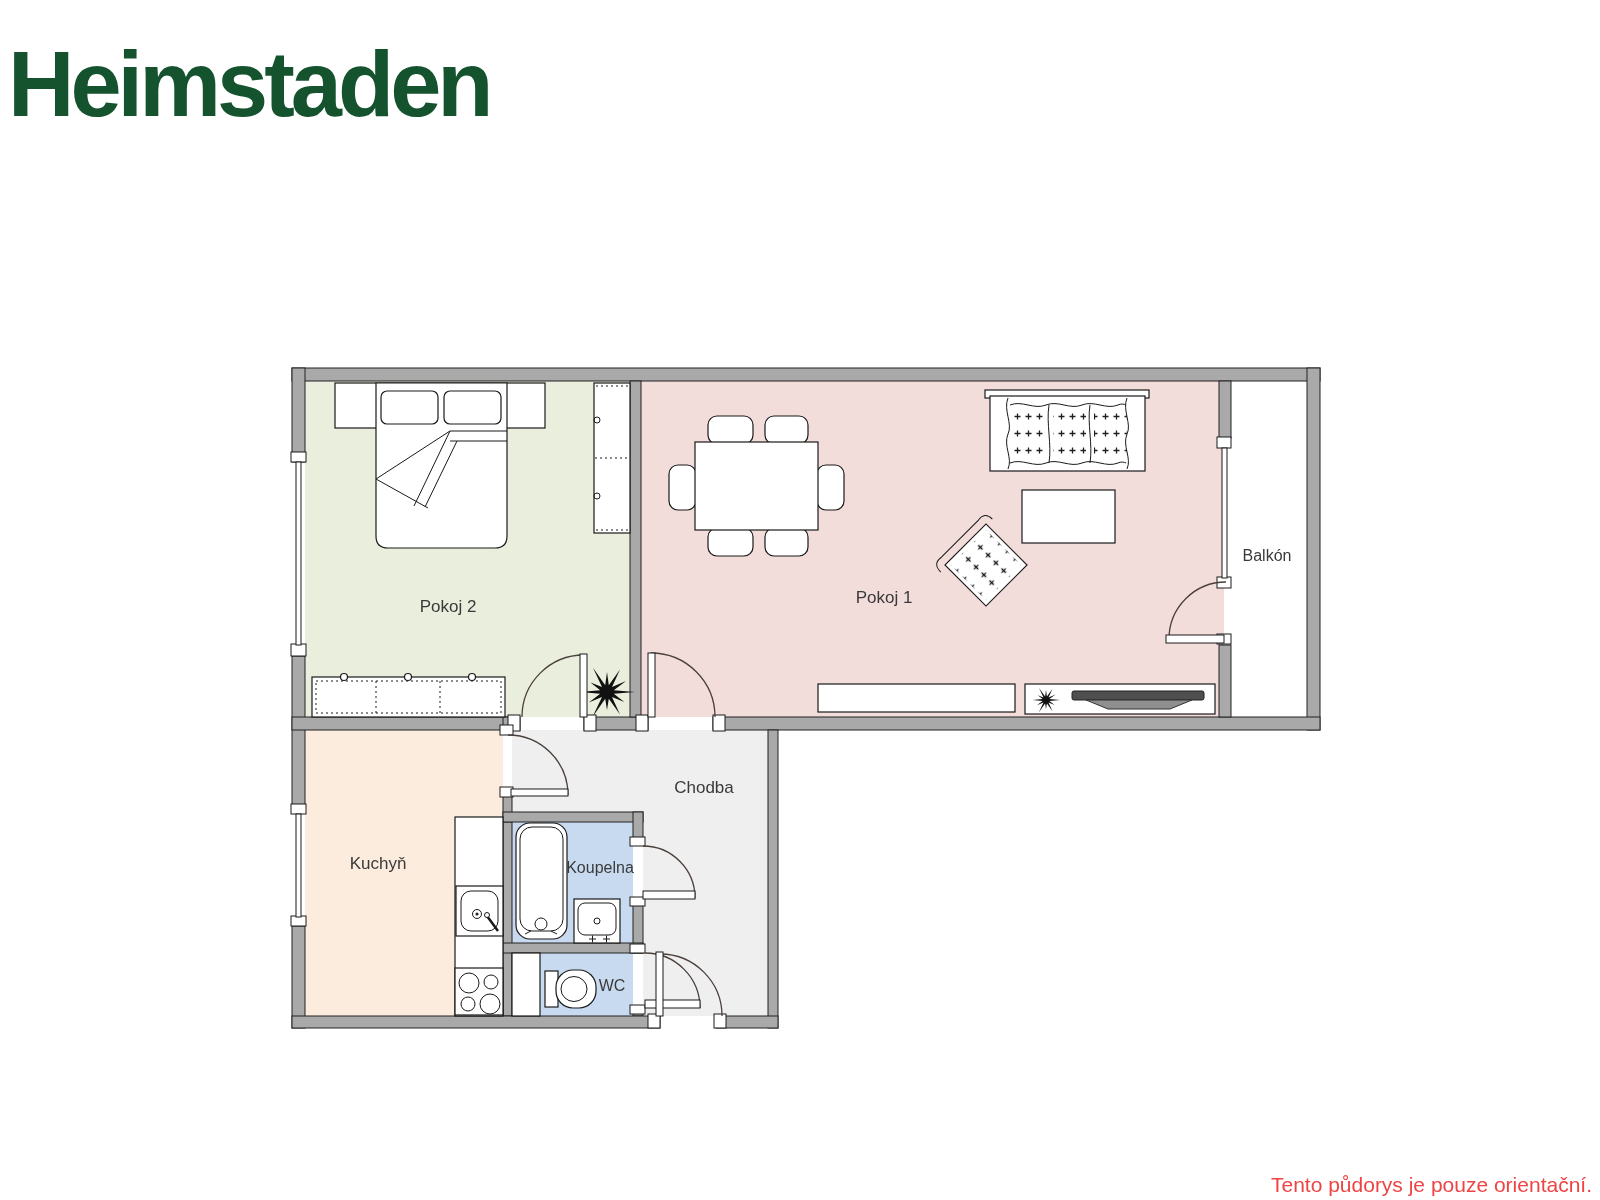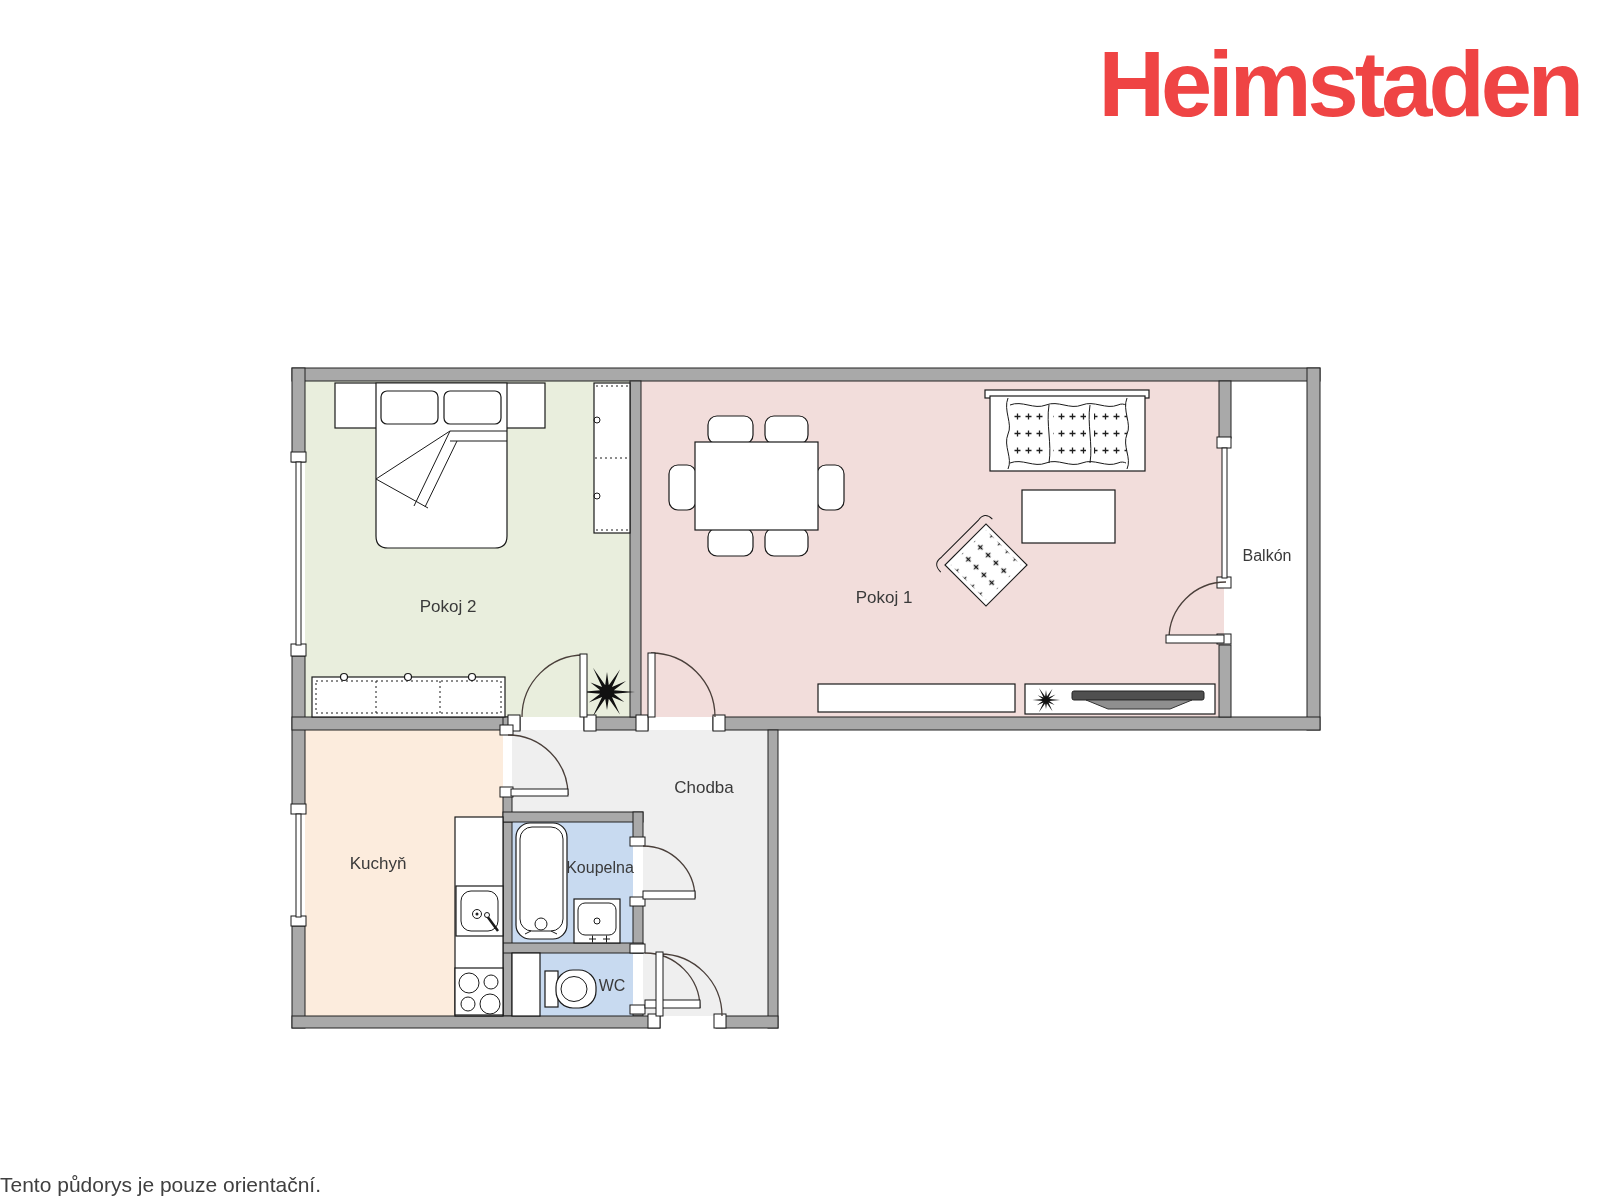--- a/index.html
+++ b/index.html
@@ -1,20 +1,20 @@
 <!DOCTYPE html>
 <html><head>
 <meta charset="utf-8">
 <style>
   html,body{margin:0;padding:0;width:1600px;height:1200px;background:#ffffff;overflow:hidden;
             font-family:"Liberation Sans",sans-serif;position:relative;}
-  .logo{position:absolute;top:38px;left:0;width:1580px;text-align:right;
-        font-size:92px;font-weight:bold;letter-spacing:-4px;color:#ef4444;line-height:1;}
-  .footer{position:absolute;top:1173px;left:0;width:1592px;text-align:left;
-          font-size:21px;color:#404040;}
+  .logo{position:absolute;top:38px;left:8px;width:1580px;text-align:left;
+        font-size:92px;font-weight:bold;letter-spacing:-4px;color:#14532d;line-height:1;}
+  .footer{position:absolute;top:1173px;left:0;width:1592px;text-align:right;
+          font-size:21px;color:#ef4444;}
   svg{position:absolute;left:0;top:0;}
   .wall{fill:#a9a9a9;stroke:#222;stroke-width:1;}
   .jamb{fill:#ffffff;stroke:#1a1a1a;stroke-width:1;}
   .winline{fill:#ffffff;stroke:#1a1a1a;stroke-width:1;}
   .fur{fill:#ffffff;stroke:#1a1a1a;stroke-width:1.2;}
   .thin{fill:none;stroke:#1a1a1a;stroke-width:1;}
   .dash{fill:none;stroke:#1a1a1a;stroke-width:1;stroke-dasharray:2 3;}
   .arc{fill:none;stroke:#4a3f3a;stroke-width:1.3;}
   .lbl{font-family:"Liberation Sans",sans-serif;font-size:17px;fill:#3a3a3a;text-anchor:middle;}
   .lbl-s{font-size:16px;}

